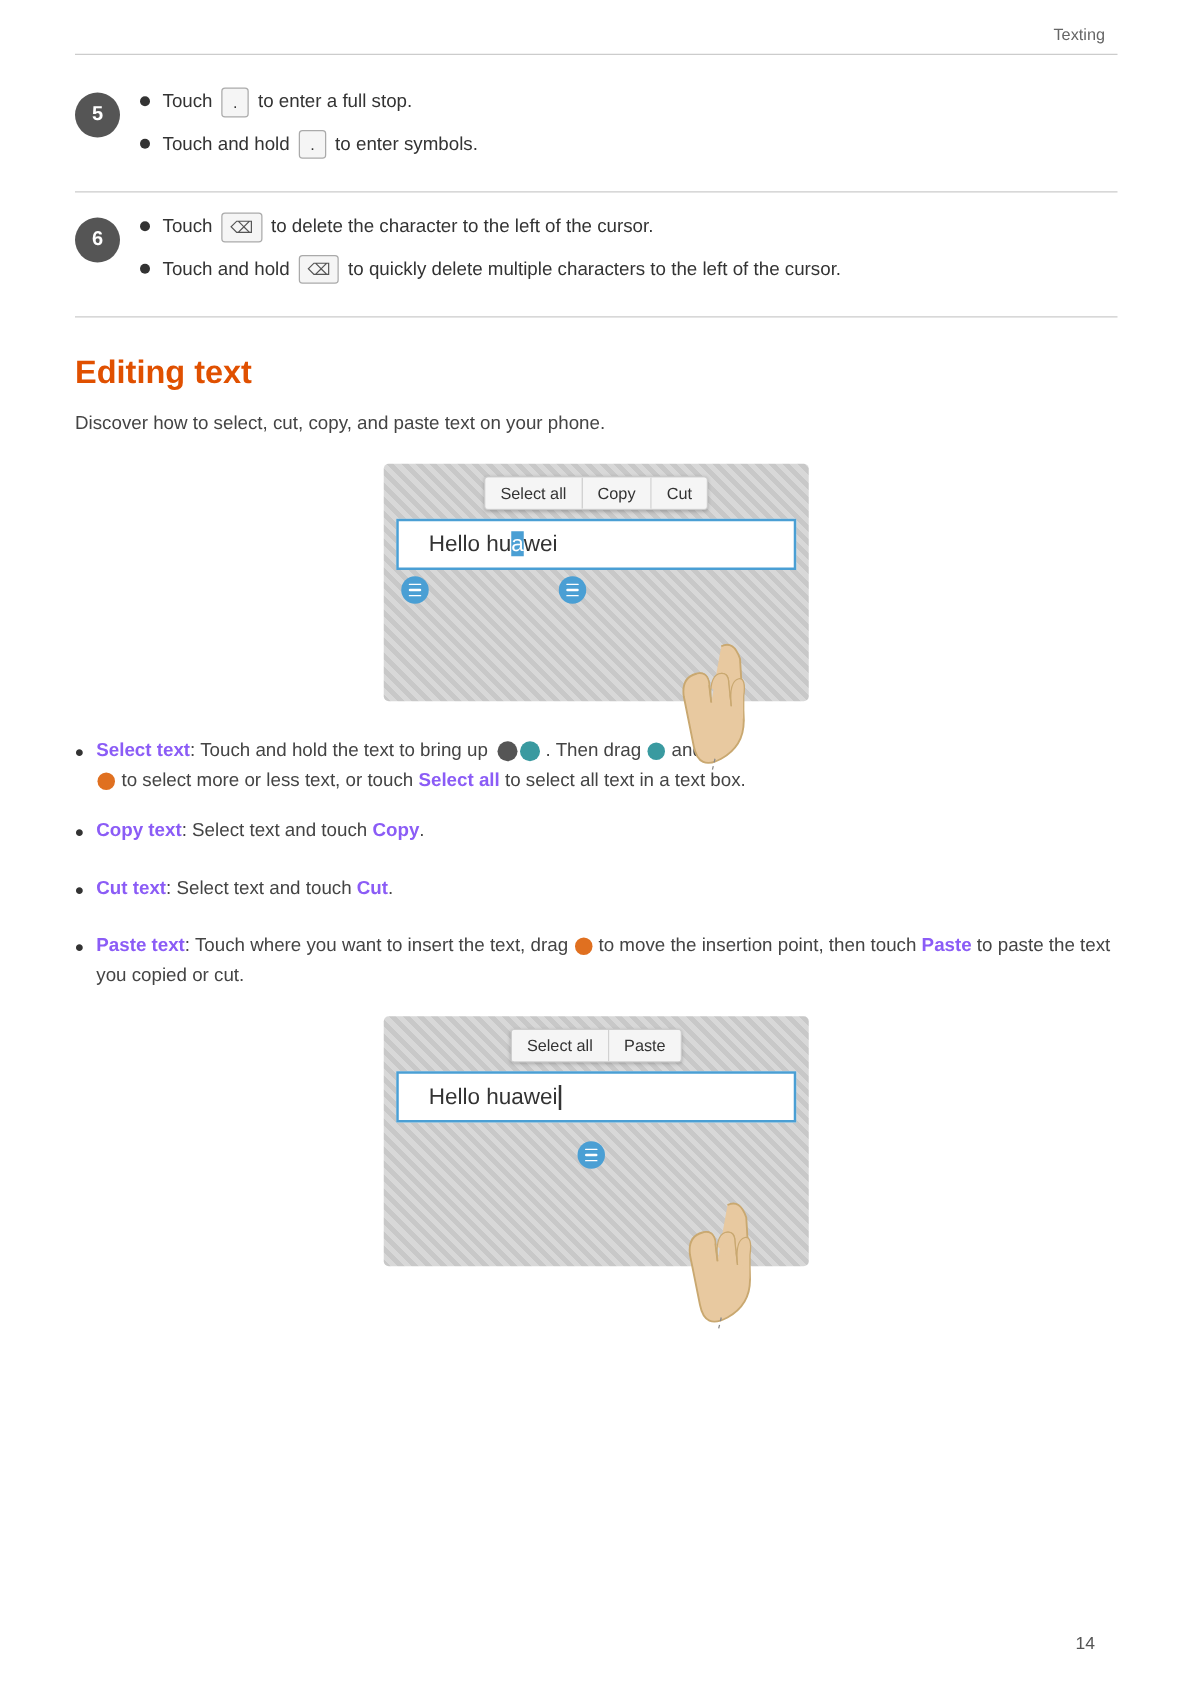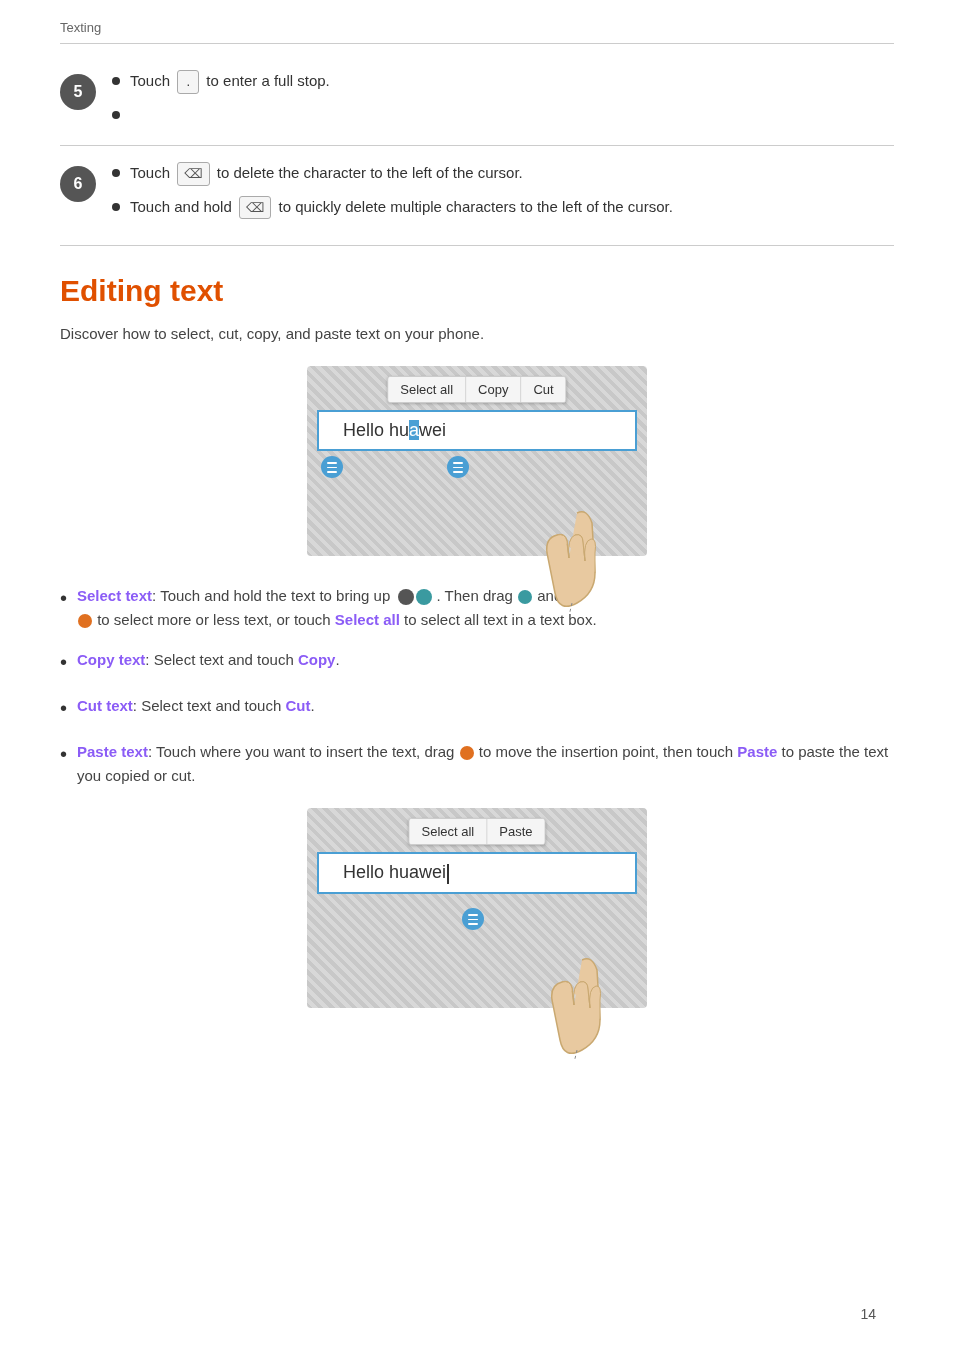--- a/index.html
+++ b/index.html
@@ -13,20 +13,21 @@
       position: relative;
     }
 
     .page-container {
       padding: 20px 60px 60px 60px;
       position: relative;
     }
 
     .top-header {
       display: flex;
+      justify-content: flex-end;
       align-items: center;
       margin-bottom: 10px;
       border-bottom: 1px solid #ccc;
       padding-bottom: 8px;
     }
 
     .top-header-text {
       font-size: 13px;
       color: #666;
       margin-right: 10px;
@@ -103,21 +104,21 @@
       font-size: 13px;
       background: #f5f5f5;
       min-width: 28px;
       min-height: 18px;
       vertical-align: middle;
       color: #555;
     }
 
     
     .editing-title {
-      font-size: 30px;
+      font-size: 26px;
       font-weight: bold;
       color: #e05000;
       margin: 28px 0 14px 0;
     }
 
     .description {
       font-size: 15px;
       color: #444;
       margin-bottom: 9px;
       line-height: 1.6;
@@ -320,20 +321,23 @@
     </div>
     <div class="step-content">
       <div class="bullet-item">
         <span class="bullet-dot"></span>
         <span>
           Touch <span class="inline-key">.</span> to enter a full stop.
         </span>
       </div>
       <div class="bullet-item">
         <span class="bullet-dot"></span>
+        <span>
+          Touch and hold <span class="inline-key">.</span> to enter symbols.
+        </span>
       </div>
     </div>
   </div>
 
   <div class="step-section">
     <div class="step-number">
       <span>6</span>
     </div>
     <div class="step-content">
       <div class="bullet-item">

